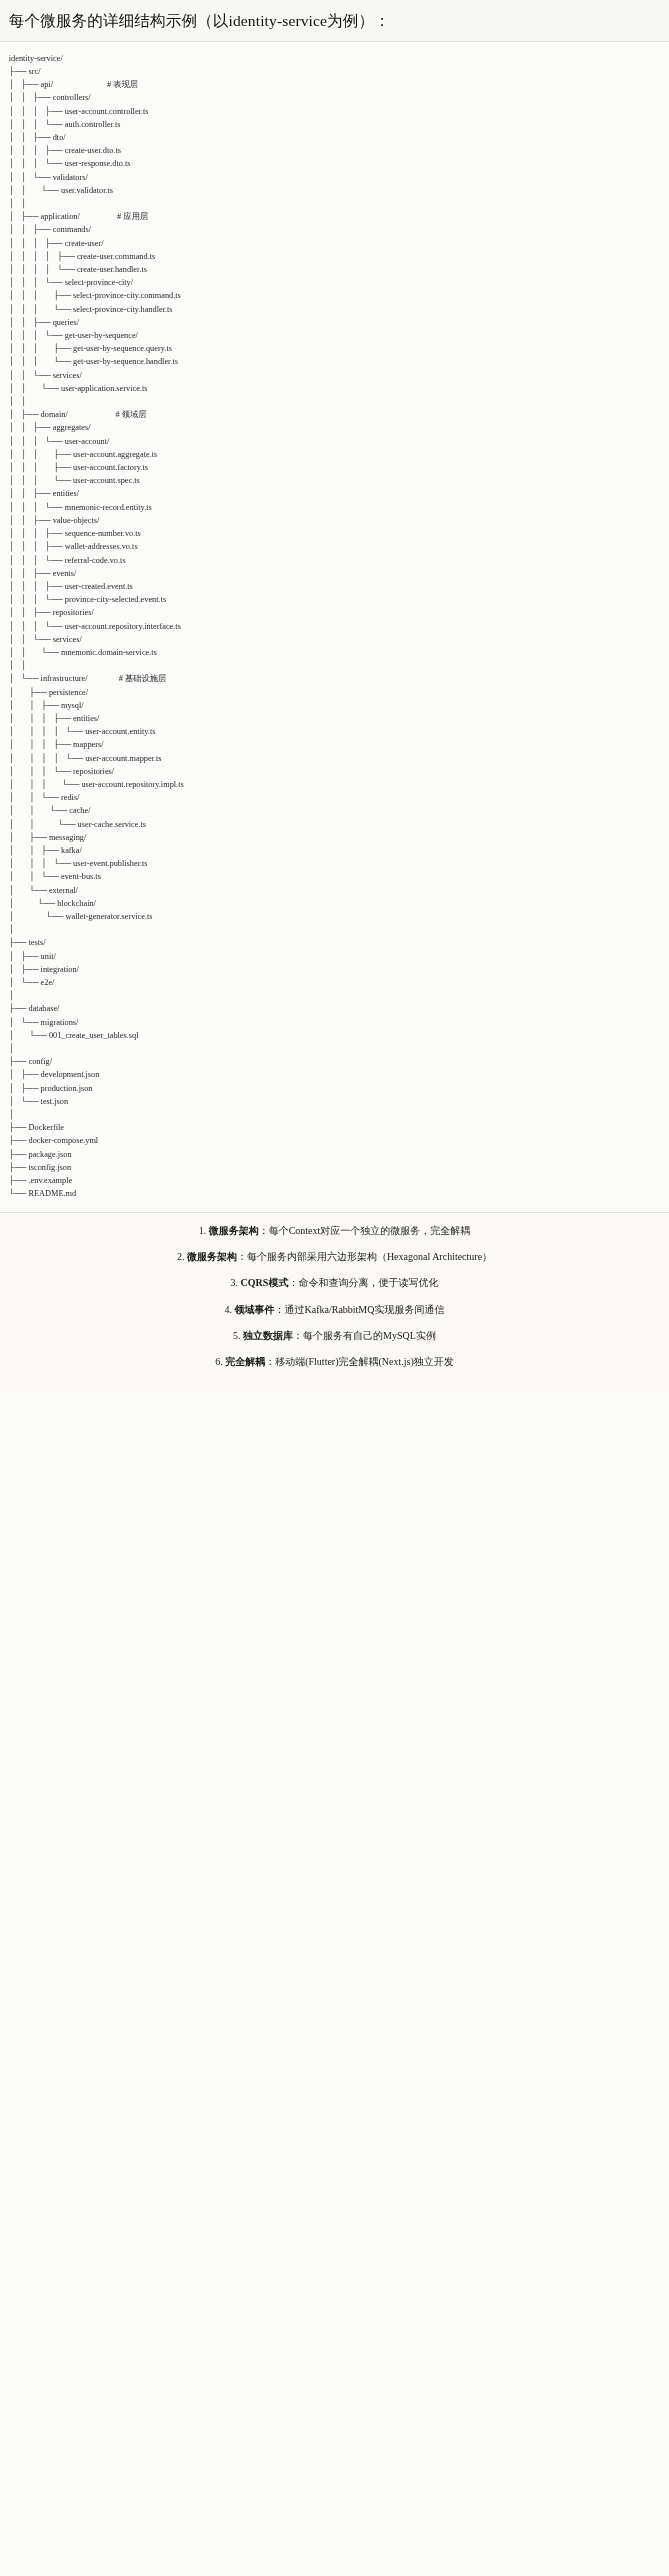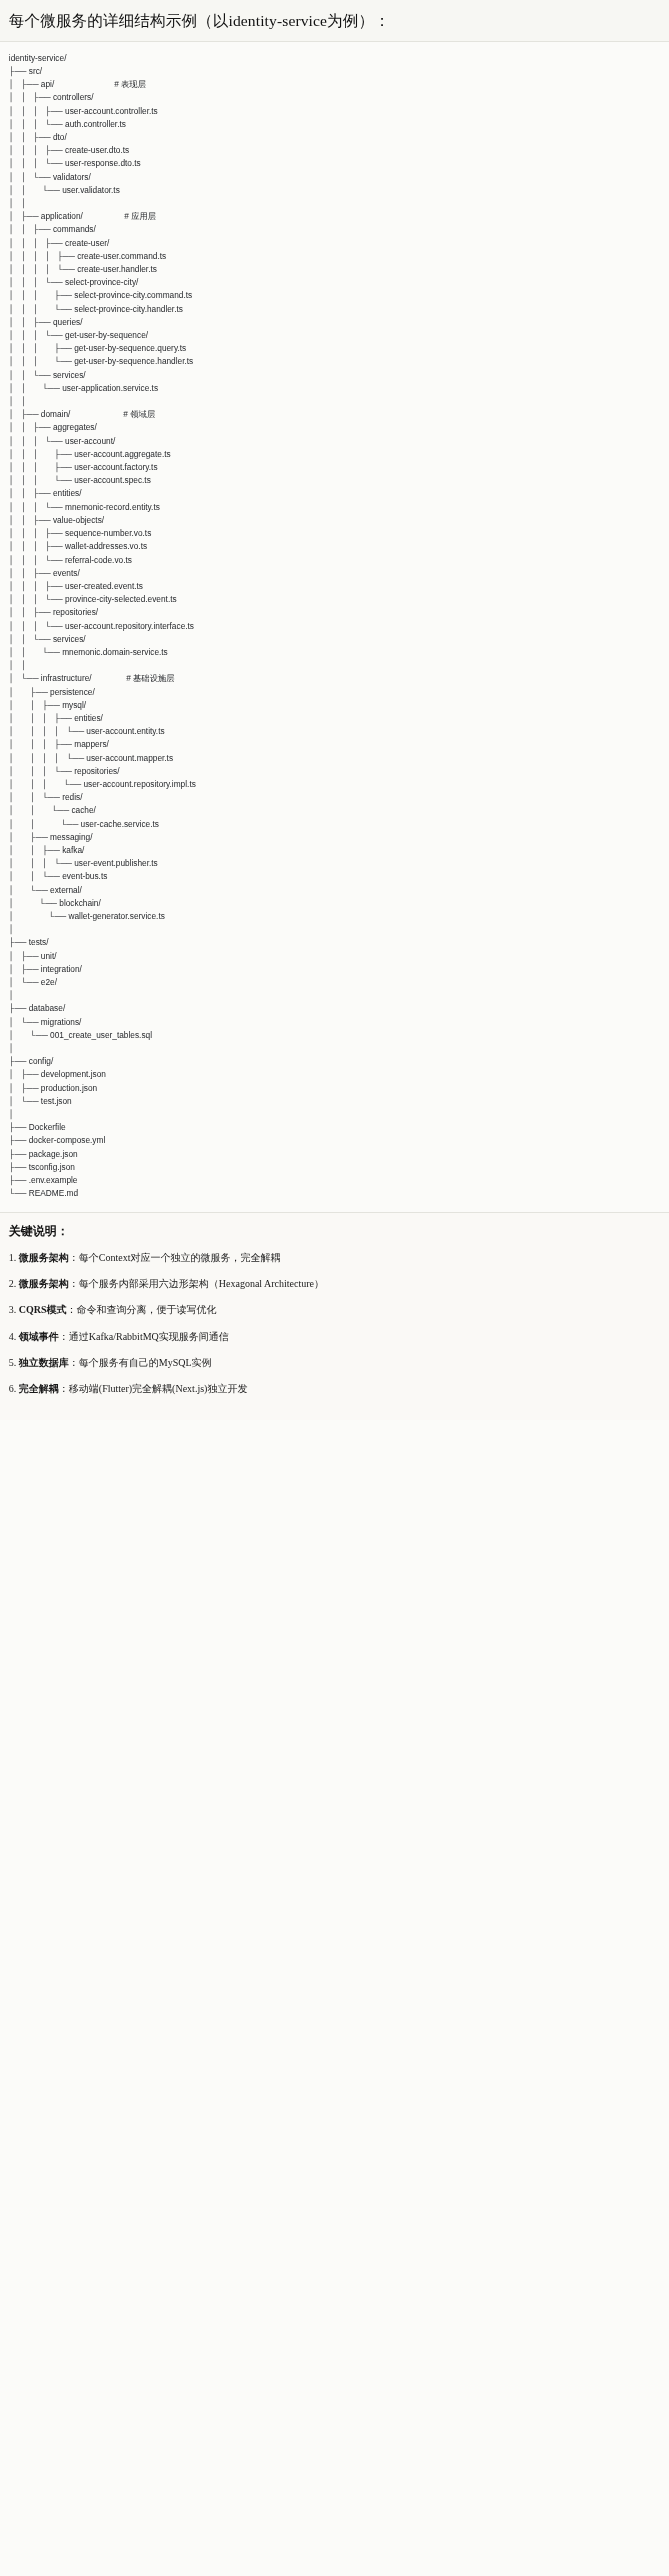--- a/index.html
+++ b/index.html
@@ -31,21 +31,21 @@
     color: #111111;
   }
 
   
   .code-block {
     background: #fbfbf9;
     padding: 10px 8.8px 11.3px 8.8px;
   }
   pre.tree {
     margin: 0;
-    font-family: Liberation Sans, sans-serif;
+    font-family: Liberation Serif, serif;
     font-size: 8.3px;
     line-height: 13.2px;
     color: #26282c;
     white-space: pre;
     letter-spacing: 0px;
     tab-size: 4;
   }
 
   
   .notes {
@@ -66,20 +66,21 @@
     list-style: none;
     counter-reset: noteidx;
   }
   ol.note-list > li {
     counter-increment: noteidx;
     font-size: 10px;
     line-height: 1.5;
     margin-bottom: 11.3px;
     font-family: "Liberation Serif", "DejaVu Serif", serif;
     color: #1a1a1a;
+    text-align: center;
   }
   ol.note-list > li::before {
     content: counter(noteidx) ". ";
   }
   ol.note-list > li .nt-term {
     font-weight: bold;
   }
   ol.note-list > li .nt-sep {
     font-weight: normal;
   }
@@ -187,21 +188,20 @@
 │
 ├── Dockerfile
 ├── docker-compose.yml
 ├── package.json
 ├── tsconfig.json
 ├── .env.example
 └── README.md</pre>
   </section>
 
   <section class="notes">
-    <h2>关键说明：</h2>
     <ol class="note-list">
         <li><span class="nt-term">微服务架构</span><span class="nt-sep">：</span><span class="nt-desc">每个Context对应一个独立的微服务，完全解耦</span></li>
         <li><span class="nt-term">微服务架构</span><span class="nt-sep">：</span><span class="nt-desc">每个服务内部采用六边形架构（Hexagonal Architecture）</span></li>
         <li><span class="nt-term">CQRS模式</span><span class="nt-sep">：</span><span class="nt-desc">命令和查询分离，便于读写优化</span></li>
         <li><span class="nt-term">领域事件</span><span class="nt-sep">：</span><span class="nt-desc">通过Kafka/RabbitMQ实现服务间通信</span></li>
         <li><span class="nt-term">独立数据库</span><span class="nt-sep">：</span><span class="nt-desc">每个服务有自己的MySQL实例</span></li>
         <li><span class="nt-term">完全解耦</span><span class="nt-sep">：</span><span class="nt-desc">移动端(Flutter)完全解耦(Next.js)独立开发</span></li>
       </ol>
   </section>
 

